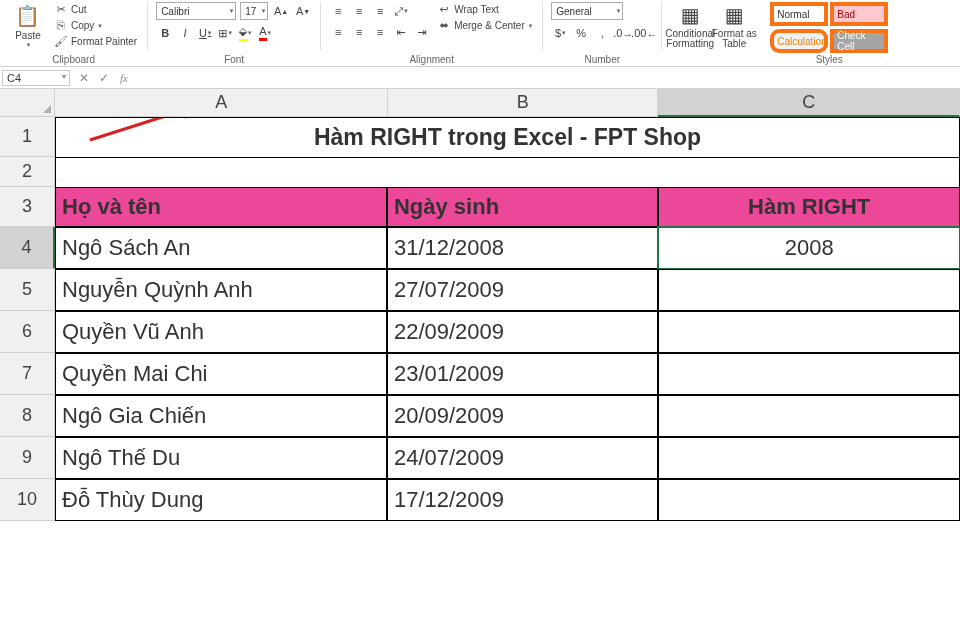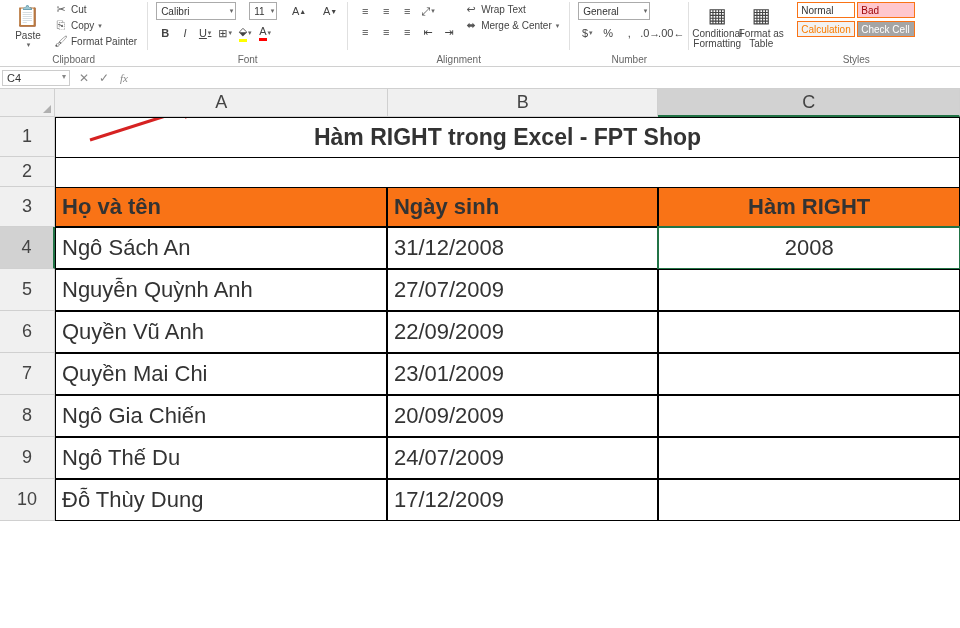--- a/index.html
+++ b/index.html
@@ -15,29 +15,29 @@
 .col { display: flex; flex-direction: column; gap: 1px; }
 .row { display: flex; align-items: center; gap: 3px; }
 .btn-lg { display: flex; flex-direction: column; align-items: center; justify-content: center; width: 40px; height: 48px; font-size: 10px; color: #444; cursor: pointer; }
 .btn-lg .ic { font-size: 20px; margin-bottom: 2px; }
 .btn-sm { display: flex; align-items: center; gap: 3px; height: 15px; font-size: 10px; color: #444; padding: 0 2px; cursor: pointer; }
 .ic-sm { width: 14px; height: 14px; display: inline-flex; align-items: center; justify-content: center; font-size: 11px; color: #555; }
 .dd { font-size: 7px; color: #666; margin-left: 1px; }
 .combo { border: 1px solid #ababab; background: #fff; height: 18px; font-size: 10px; padding: 0 14px 0 4px; display: inline-flex; align-items: center; position: relative; }
 .combo::after { content: "▾"; position: absolute; right: 2px; font-size: 7px; color: #666; }
 .font-tools { display: flex; flex-direction: column; gap: 4px; }
-.fontrow1 { display: flex; align-items: center; gap: 13px; }
+.fontrow1 { display: flex; align-items: center; gap: 4px; }
 .fontrow2 { display: flex; align-items: center; gap: 2px; }
 .toolbtn { width: 18px; height: 18px; display: inline-flex; align-items: center; justify-content: center; font-size: 11px; color: #444; cursor: pointer; border: 1px solid transparent; }
 .align-group .row + .row { margin-top: 2px; }
 .style-cells { display: flex; gap: 2px; }
-.style-cell { width: 58px; height: 16px; border: 1px solid #f97316; font-size: 10px; display: flex; align-items: center; padding: 0 3px; }
+.style-cell { width: 58px; height: 24px; border: 4px solid #f97316; font-size: 10px; display: flex; align-items: center; padding: 0 3px; }
 .sc-normal { background: #fff; }
 .sc-bad { background: #ffc7ce; color: #9c0006; }
-.sc-calc { background: #f2f2f2; color: #fa7d00; }
+.sc-calc { background: #f2f2f2; color: #fa7d00; border-radius: 9px; }
 .sc-check { background: #a5a5a5; color: #fff; }
 
 
 .fbar { display: flex; align-items: center; height: 22px; border-bottom: 1px solid #d0d0d0; font-size: 11px; }
 .namebox { width: 68px; border: 1px solid #ccc; margin: 2px; padding: 1px 2px 1px 4px; position: relative; background: #fff; }
 .namebox::after { content: "▾"; position: absolute; right: 3px; font-size: 8px; color: #888; }
 .fb-btns { display: flex; align-items: center; gap: 0; margin: 0 2px; }
 .fb-btn { width: 20px; height: 18px; display: inline-flex; align-items: center; justify-content: center; color: #888; font-size: 12px; cursor: pointer; }
 .fb-fx { font-style: italic; font-family: "Times New Roman", serif; font-size: 11px; }
 .formula-input { flex: 1; border: 2px solid #d62222; height: 20px; margin: 1px 4px 1px 0; padding: 0 6px; font-size: 11px; display: flex; align-items: center; max-width: 225px; }
@@ -53,21 +53,21 @@
 .rh { width: 55px; text-align: center; border-right: 1px solid #d0d0d0; border-bottom: 1px solid #d0d0d0; background: #f0f0f0; font-size: 18px; color: #444; display: flex; align-items: center; justify-content: center; }
 .rh.sel { background: #d2d2d2; border-right: 2px solid #217346; }
 .gridrow { display: flex; }
 .cell { flex: 1; padding: 2px 6px; display: flex; align-items: center; font-size: 21px; }
 .r1 { height: 40px; }
 .r1 .cell { justify-content: center; font-weight: bold; font-size: 23px; }
 .r1 .mergewrap { flex: 3; border: 1px solid #000; border-bottom: none; }
 .r2 { height: 30px; }
 .r2 .cell { border-left: 1px solid #000; border-right: 1px solid #000; border-top: 1px solid #000; }
 .hdrrow { height: 40px; }
-.hdrrow .cell { background: #f97316; font-weight: bold; font-size: 22px; border: 1px solid #000; }
+.hdrrow .cell { background: #ec4899; font-weight: bold; font-size: 22px; border: 1px solid #000; }
 .hdrrow .cell.c3 { justify-content: center; }
 .datarow { height: 42px; }
 .datarow .cell { border: 1px solid #000; font-size: 22px; }
 .datarow .cell.c3 { justify-content: center; }
 .active { outline: 2px solid #217346; outline-offset: -1px; }
 .c-a { flex: 1.05; }
 .c-b { flex: 0.85; }
 .c-c { flex: 0.95; }
 </style>
 </head>
@@ -101,21 +101,21 @@
       </div>
       <div class="ribbon-group-label">Clipboard</div>
     </div>
     <div class="ribbon-sep"></div>
 
     <div class="ribbon-group">
       <div class="rg-body">
         <div class="font-tools">
           <div class="fontrow1">
             <span class="combo" style="width:80px">Calibri</span>
-            <span class="combo" style="width:28px">11</span>
+            <span class="combo" style="width:28px">17</span>
             <span class="toolbtn">A<sup style="font-size:7px">▲</sup></span>
             <span class="toolbtn">A<sup style="font-size:7px">▼</sup></span>
           </div>
           <div class="fontrow2">
             <span class="toolbtn" style="font-weight:bold">B</span>
             <span class="toolbtn" style="font-style:italic">I</span>
             <span class="toolbtn" style="text-decoration:underline">U<span class="dd">▾</span></span>
             <span class="toolbtn">⊞<span class="dd">▾</span></span>
             <span class="toolbtn">
                 <span style="border-bottom:3px solid #ffff00;padding-bottom:1px">⬙</span>

